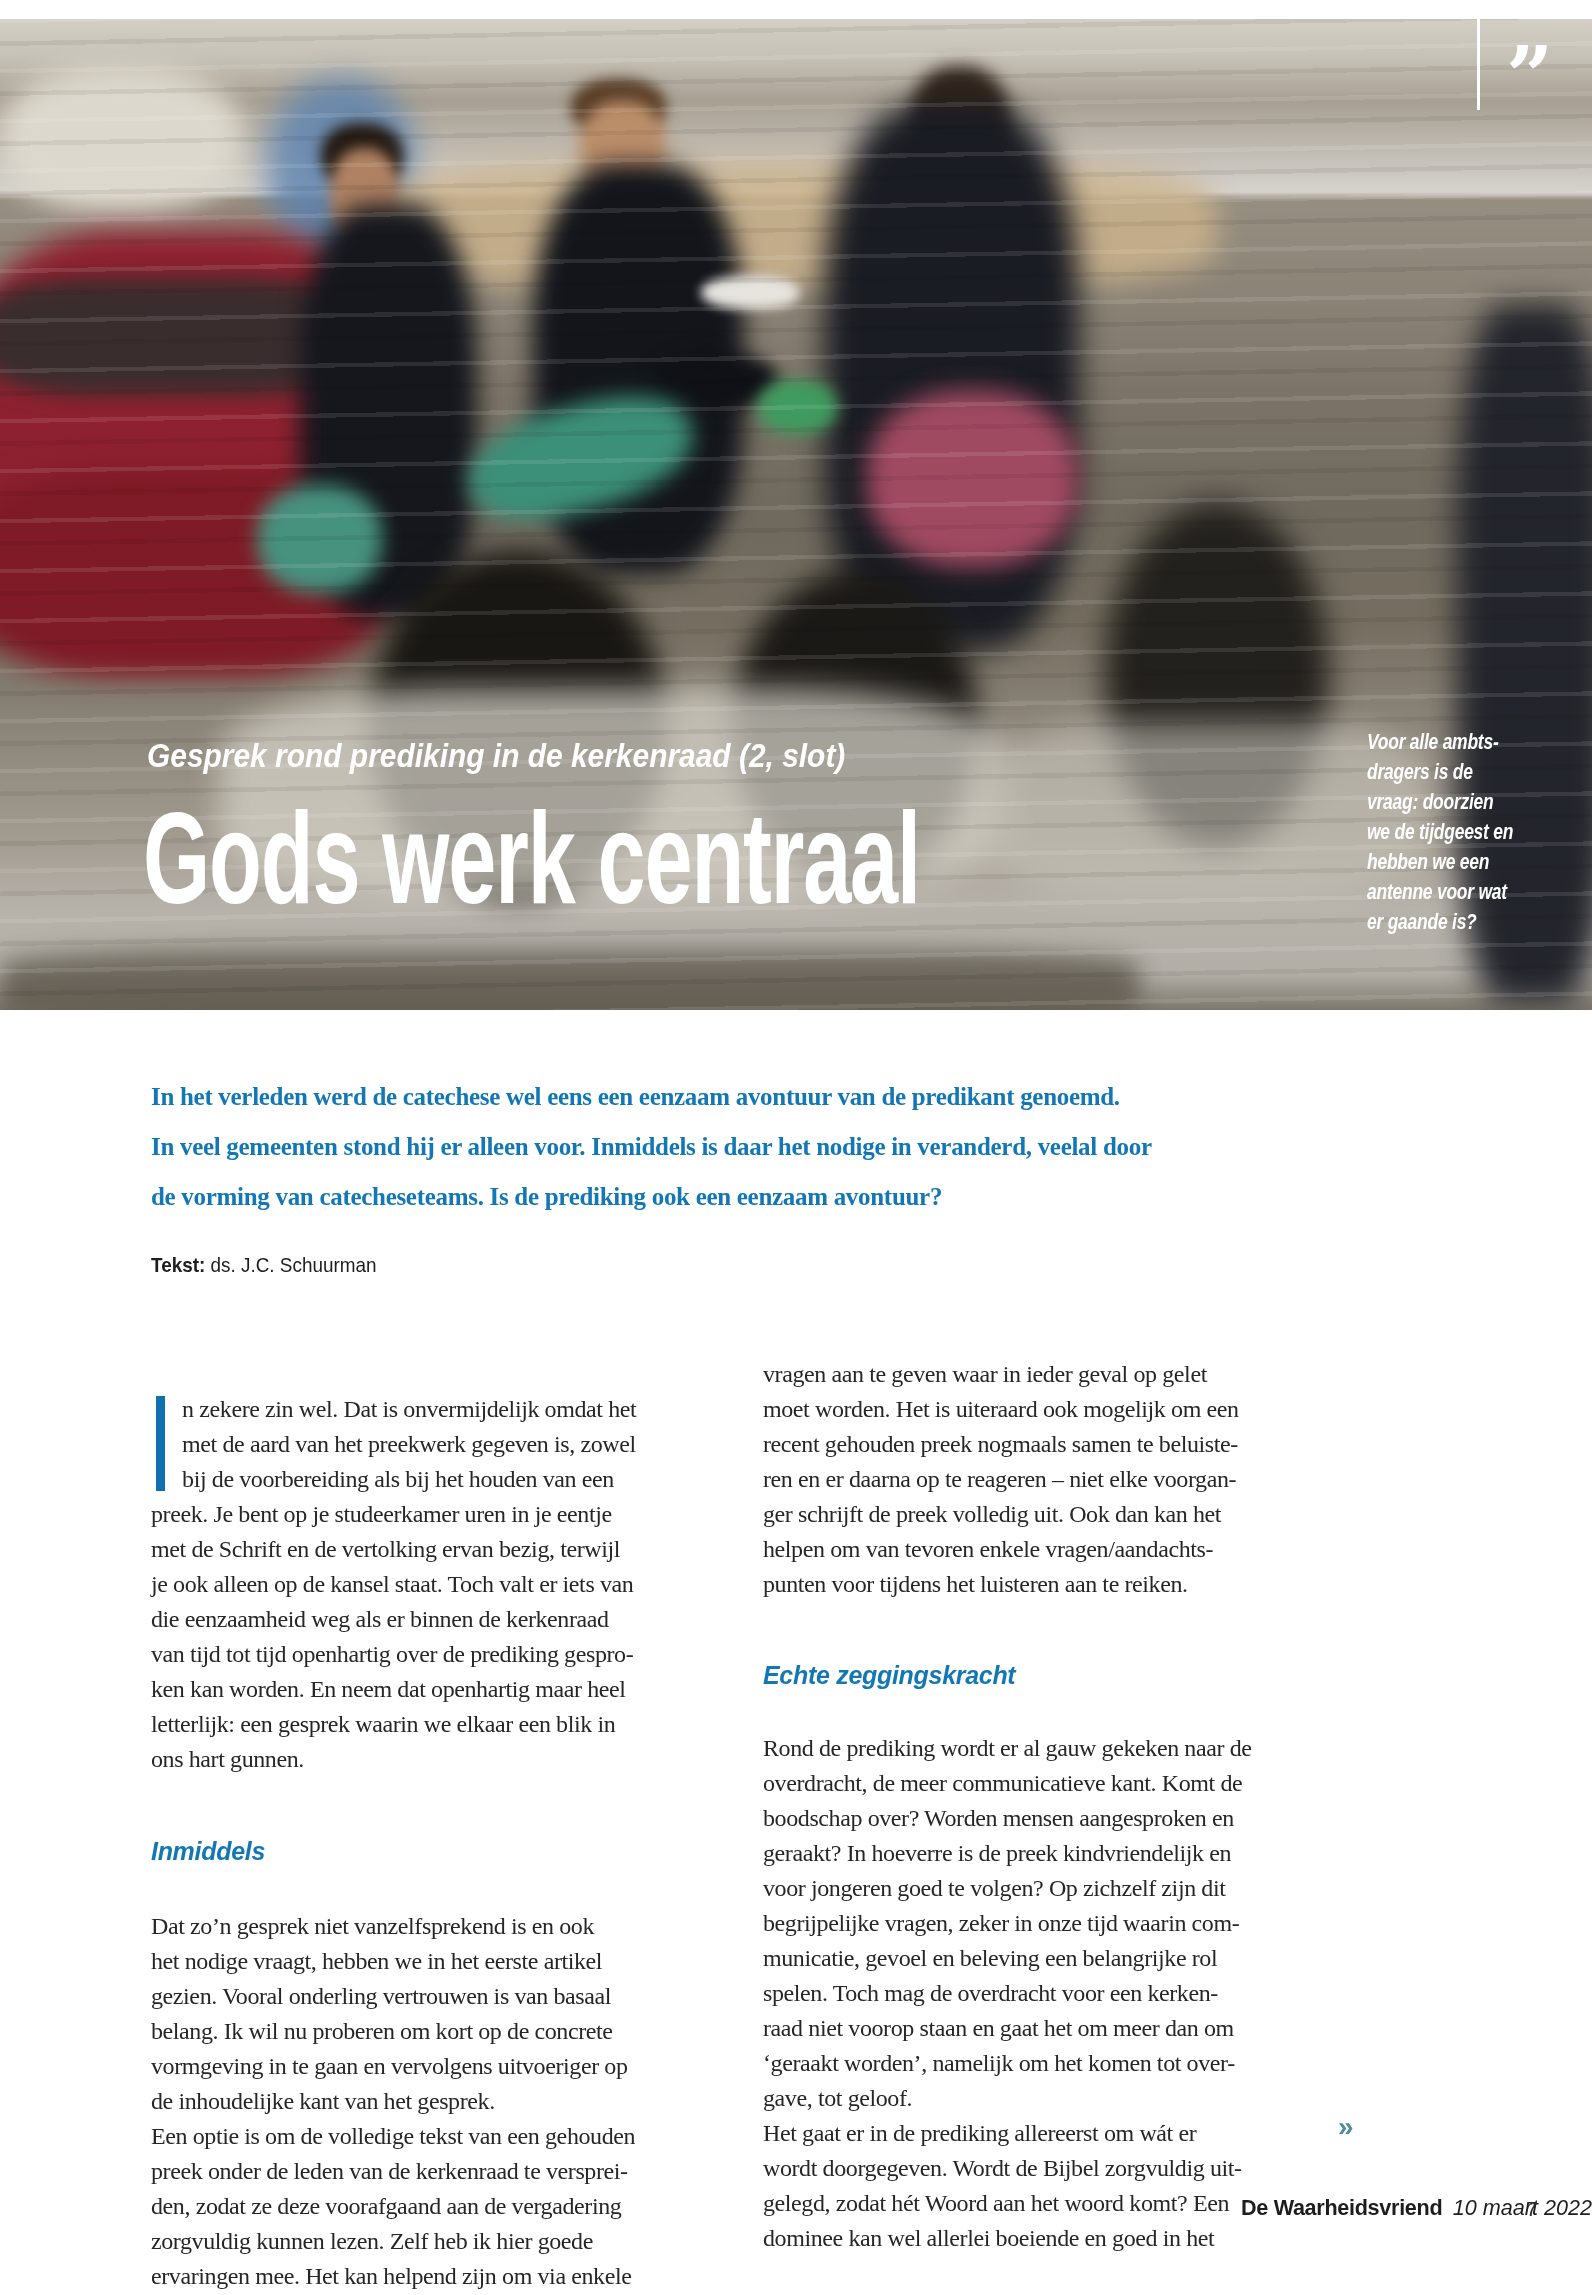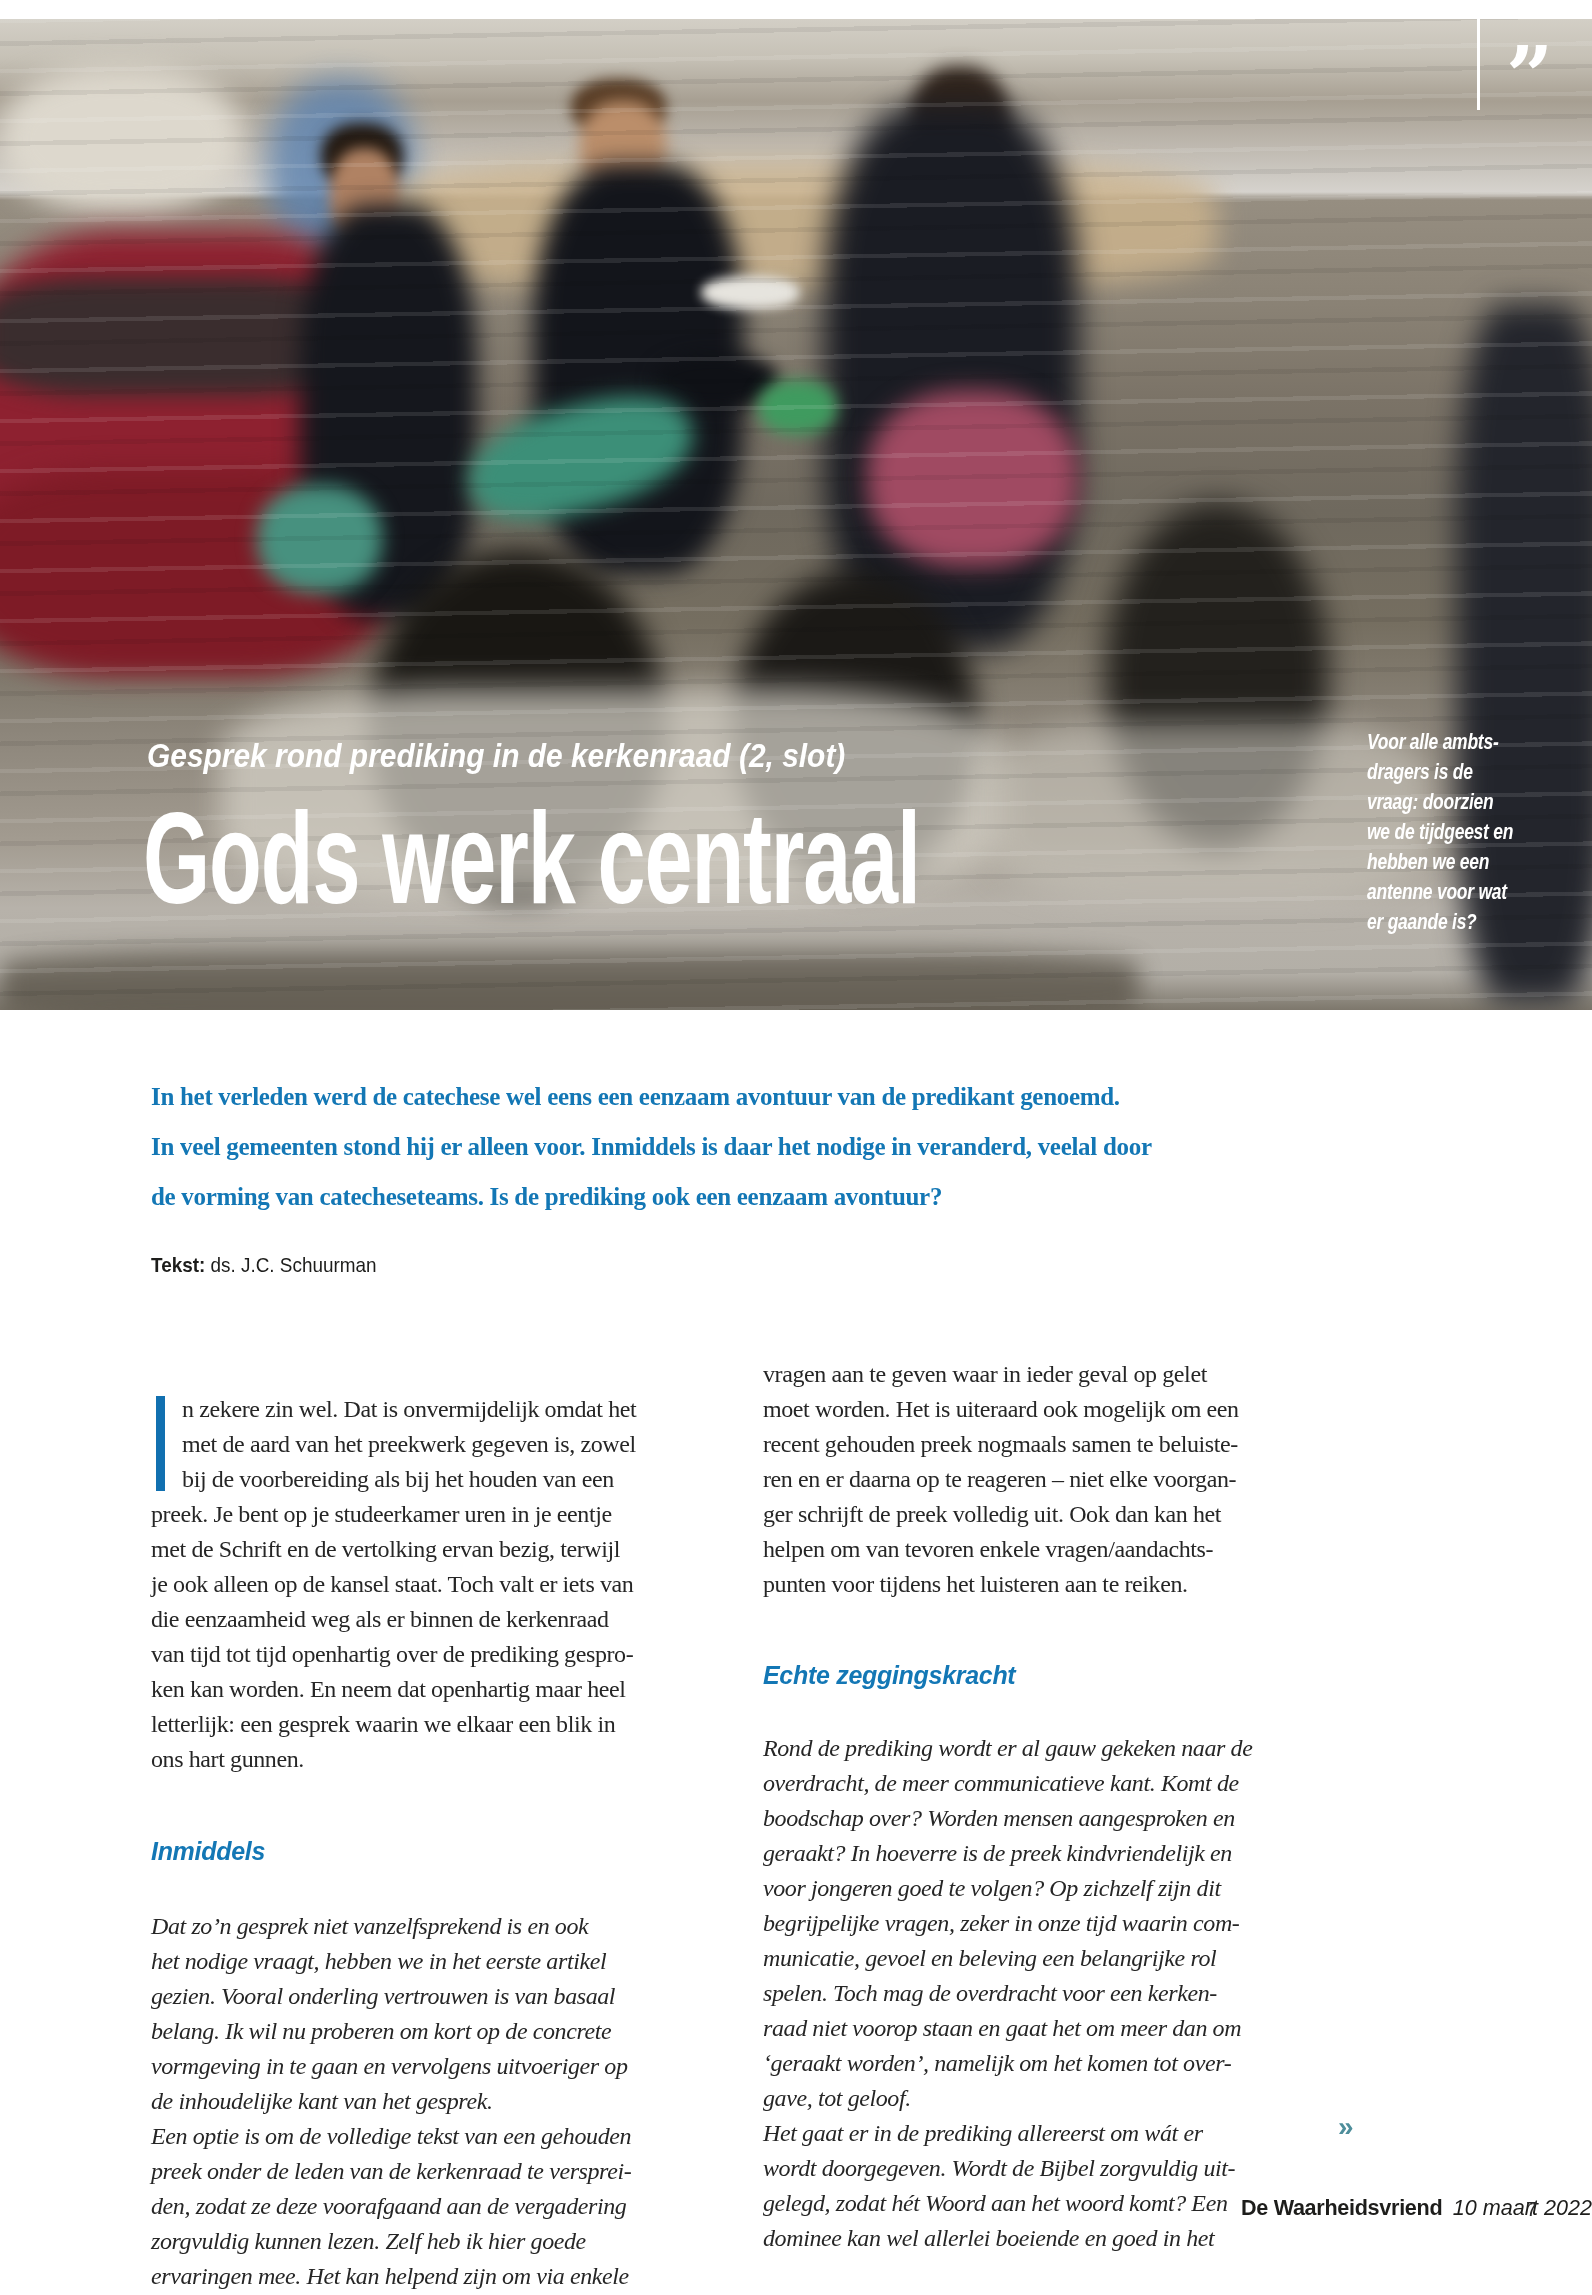--- a/index.html
+++ b/index.html
@@ -69,21 +69,21 @@
   .dropcap {
     float:left; width:8.6px; height:95px; margin:4.3px 17.3px 0 5.2px;
     background:#1170b0; color:transparent; overflow:hidden; font-size:8.6px;
   }
   .subhead {
     color:#1377b5; font-style:italic; font-weight:bold; font-size:25px; line-height:31px;
     letter-spacing:-0.3px; font-family:"Liberation Sans", sans-serif;
   }
   .col-left .subhead  { margin-top:24px; }
   .col-right .subhead { margin-top:23px; }
-  .para2 { margin-top:7px;font-style:italic; }
+  .para2 { margin-top:7px; }
   .col-right .para2 { margin-top:5.2px; }
   .cont-mark {
     position:absolute; left:1338px; top:2113px; color:#4e8e9b;
     font-weight:bold; font-size:28px; line-height:28px;
   }
 
   
   .footer {
     position:absolute; left:0; right:0; top:2195px; text-align:right;
     font-size:21.6px; color:#1d1d1b;

